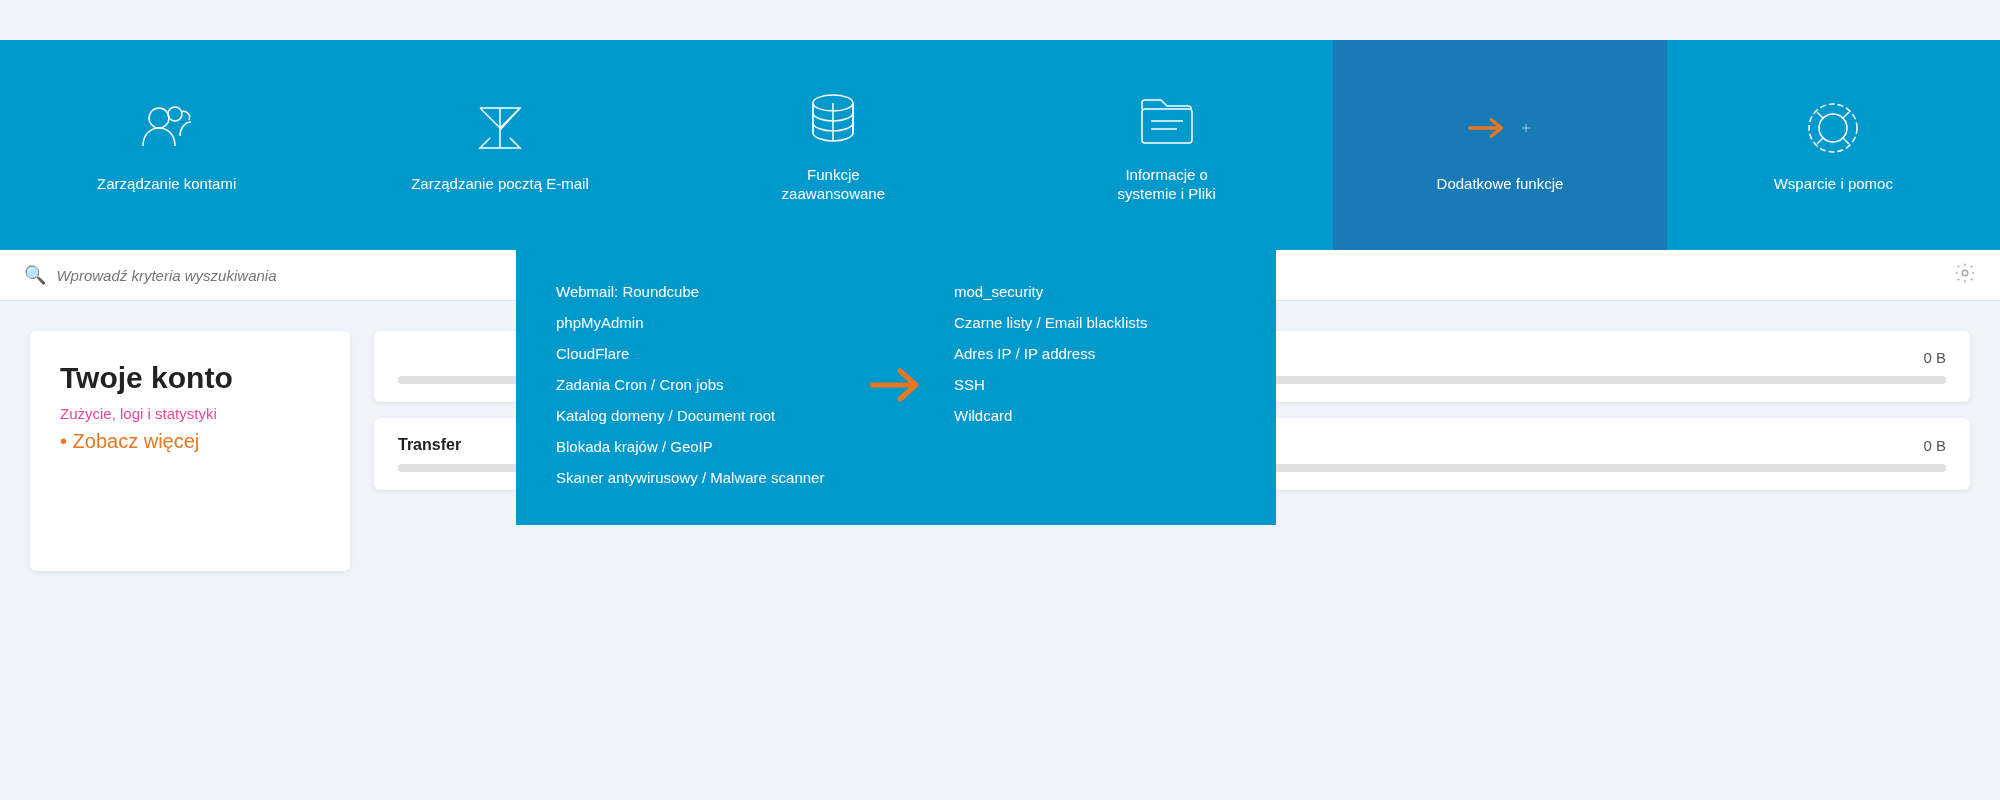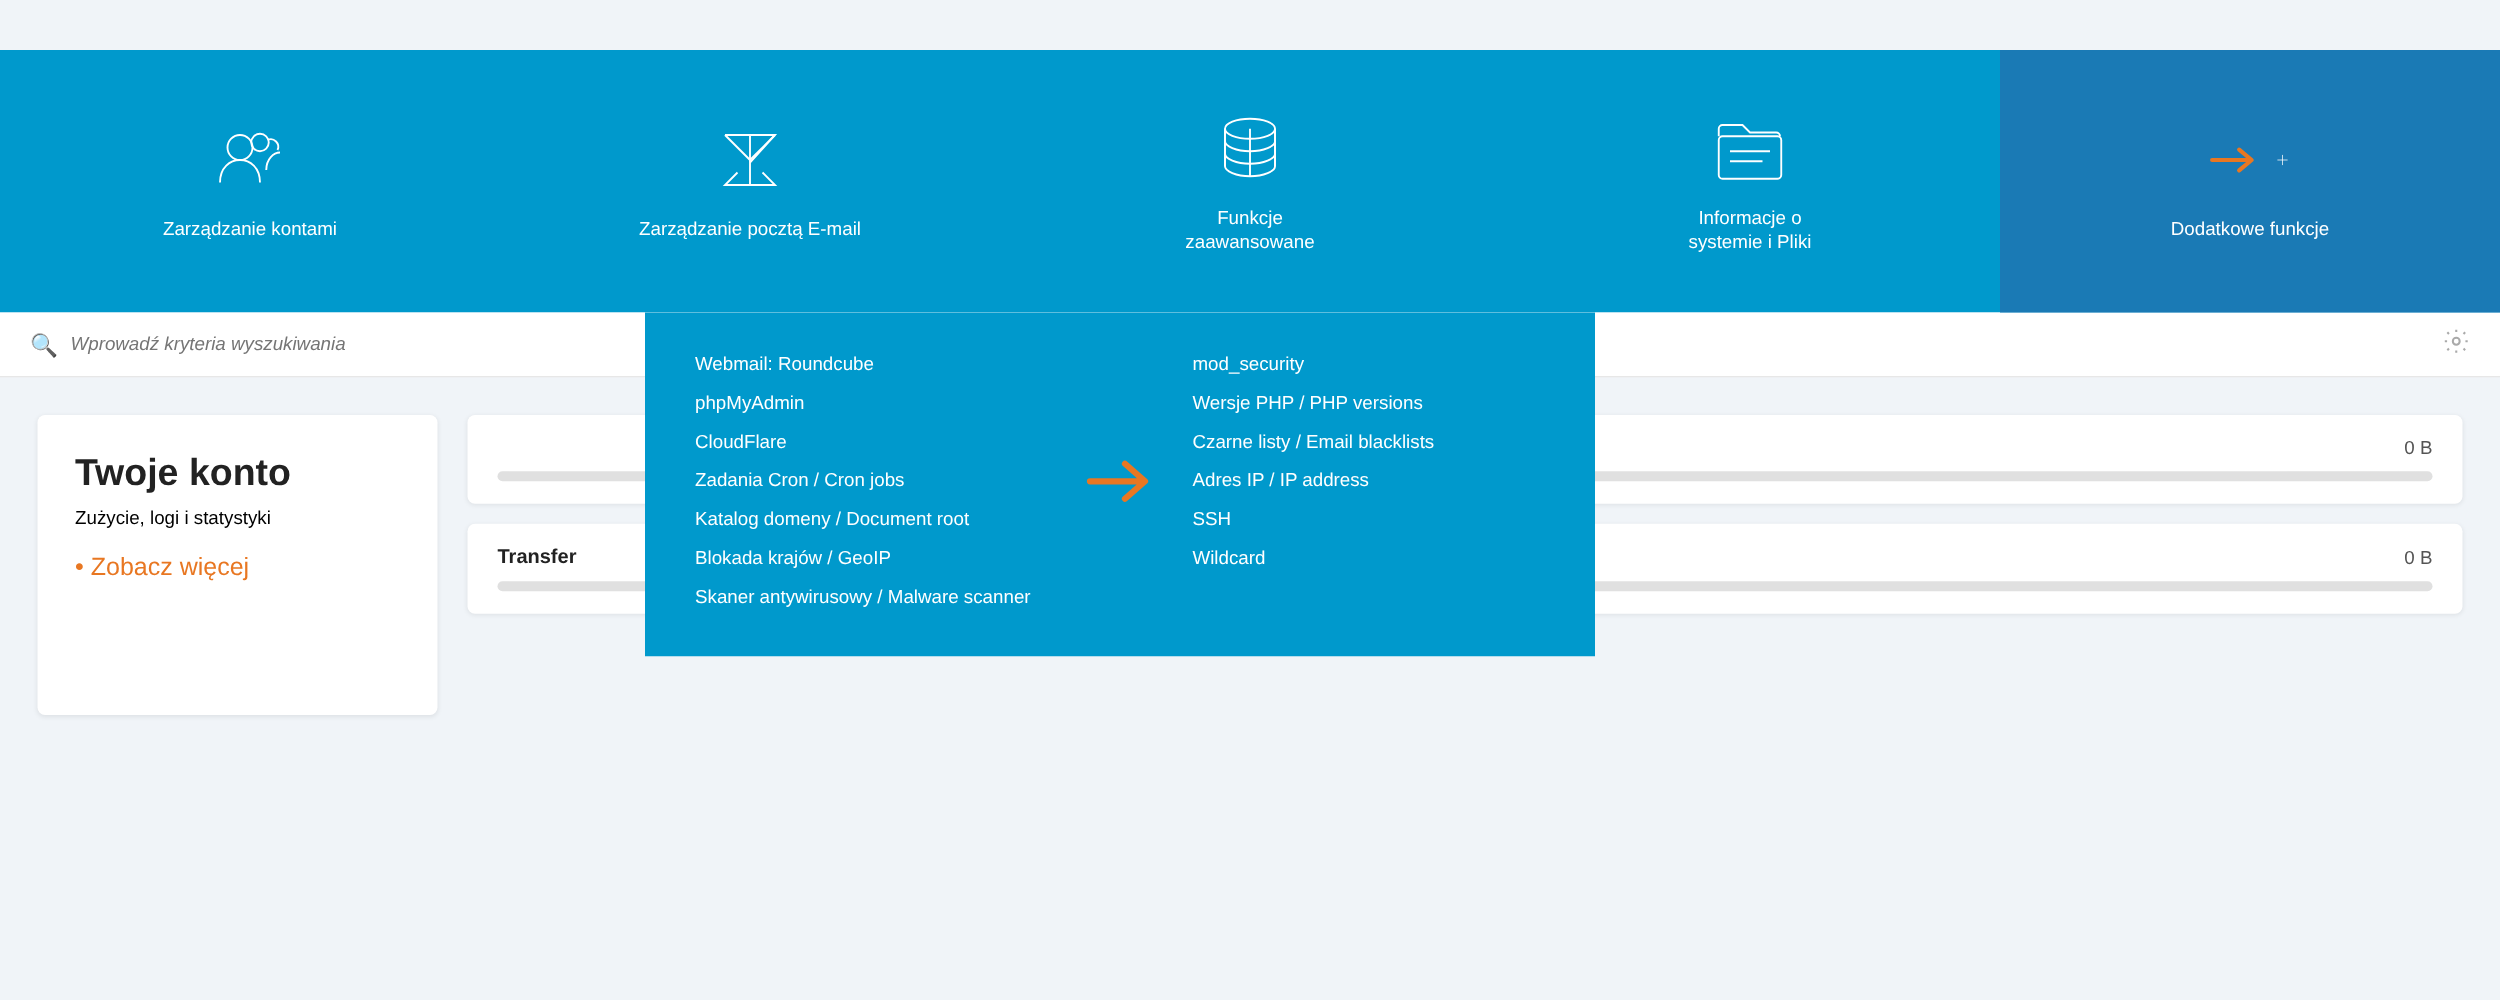--- a/index.html
+++ b/index.html
@@ -165,22 +165,22 @@
       box-shadow: 0 1px 4px rgba(0,0,0,0.08);
     }
     .account-title {
       font-size: 30px;
       font-weight: 700;
       color: #222;
       margin-bottom: 10px;
     }
     .account-subtitle {
       font-size: 15px;
-      color: #000000;
-      margin-bottom: 20px;
+      color: #ec4899;
+      margin-bottom: 8px;
     }
     .see-more-link {
       color: #e87722;
       font-size: 20px;
       text-decoration: none;
       cursor: pointer;
     }
     .see-more-link::before {
       content: '• ';
     }
@@ -295,20 +295,33 @@
         </svg>
       </span>
       <svg viewBox="0 0 50 50" style="width:50px;height:50px; stroke:white; fill:none; stroke-width:2.5;">
         <line x1="25" y1="8" x2="25" y2="42"></line>
         <line x1="8" y1="25" x2="42" y2="25"></line>
       </svg>
     </div>
     <span class="nav-label">Dodatkowe funkcje</span>
   </button>
 
+  <button class="nav-item">
+    <div class="nav-icon">
+      <svg viewBox="0 0 60 60">
+        <circle cx="30" cy="30" r="24" stroke-dasharray="6 3"></circle>
+        <circle cx="30" cy="30" r="14"></circle>
+        <line x1="14" y1="14" x2="20" y2="20"></line>
+        <line x1="46" y1="14" x2="40" y2="20"></line>
+        <line x1="14" y1="46" x2="20" y2="40"></line>
+        <line x1="46" y1="46" x2="40" y2="40"></line>
+      </svg>
+    </div>
+    <span class="nav-label">Wsparcie i pomoc</span>
+  </button>
 </nav>
 
 <div class="dropdown-wrapper">
   <div class="dropdown-menu">
 
     <div class="dropdown-col">
       <span class="dropdown-item">Webmail: Roundcube</span>
       <span class="dropdown-item">phpMyAdmin</span>
       <span class="dropdown-item">CloudFlare</span>
       <span class="dropdown-item">Zadania Cron / Cron jobs</span>
@@ -318,21 +331,20 @@
     </div>
 
     <div class="dropdown-arrow" style="padding-top:0; margin-top: 0; align-self:center;">
       <svg viewBox="0 0 56 40" style="width:56px;height:40px;">
         <path d="M4 20 H44 M32 6 L48 20 L32 34" stroke="#e87722" stroke-width="5" fill="none" stroke-linecap="round" stroke-linejoin="round"></path>
       </svg>
     </div>
 
     <div class="dropdown-col">
       <span class="dropdown-item">mod_security</span>
-      <span class="dropdown-item">Wersje PHP / PHP versions</span>
       <span class="dropdown-item">Czarne listy / Email blacklists</span>
       <span class="dropdown-item">Adres IP / IP address</span>
       <span class="dropdown-item">SSH</span>
       <span class="dropdown-item">Wildcard</span>
     </div>
   </div>
 </div>
 
 <div class="search-bar">
   <span class="search-icon-wrap">🔍</span>

